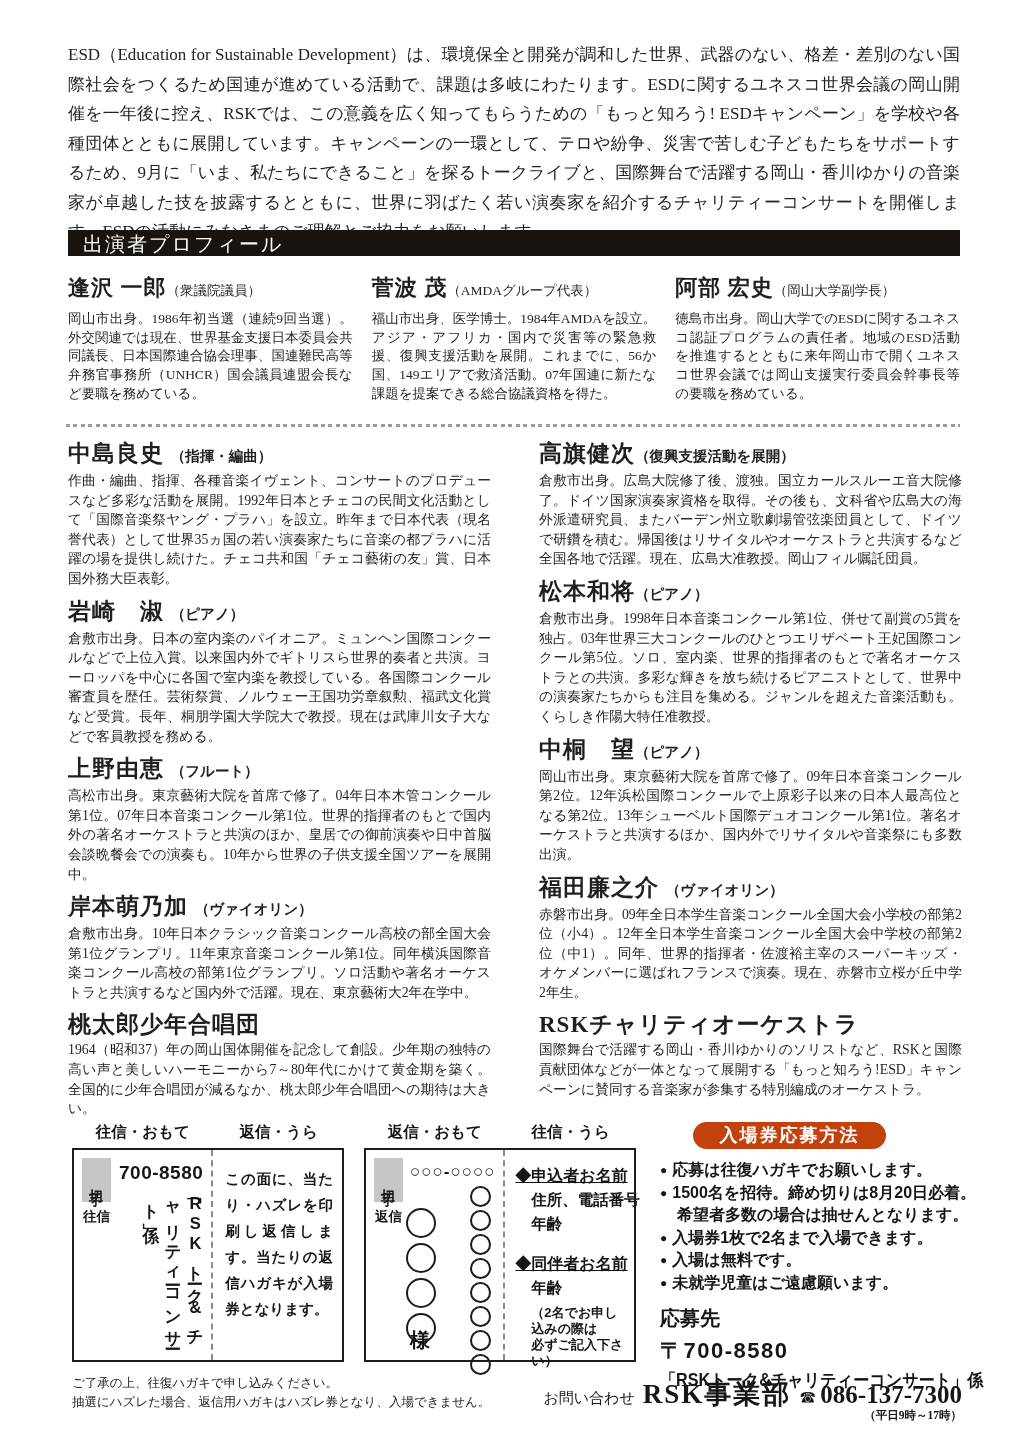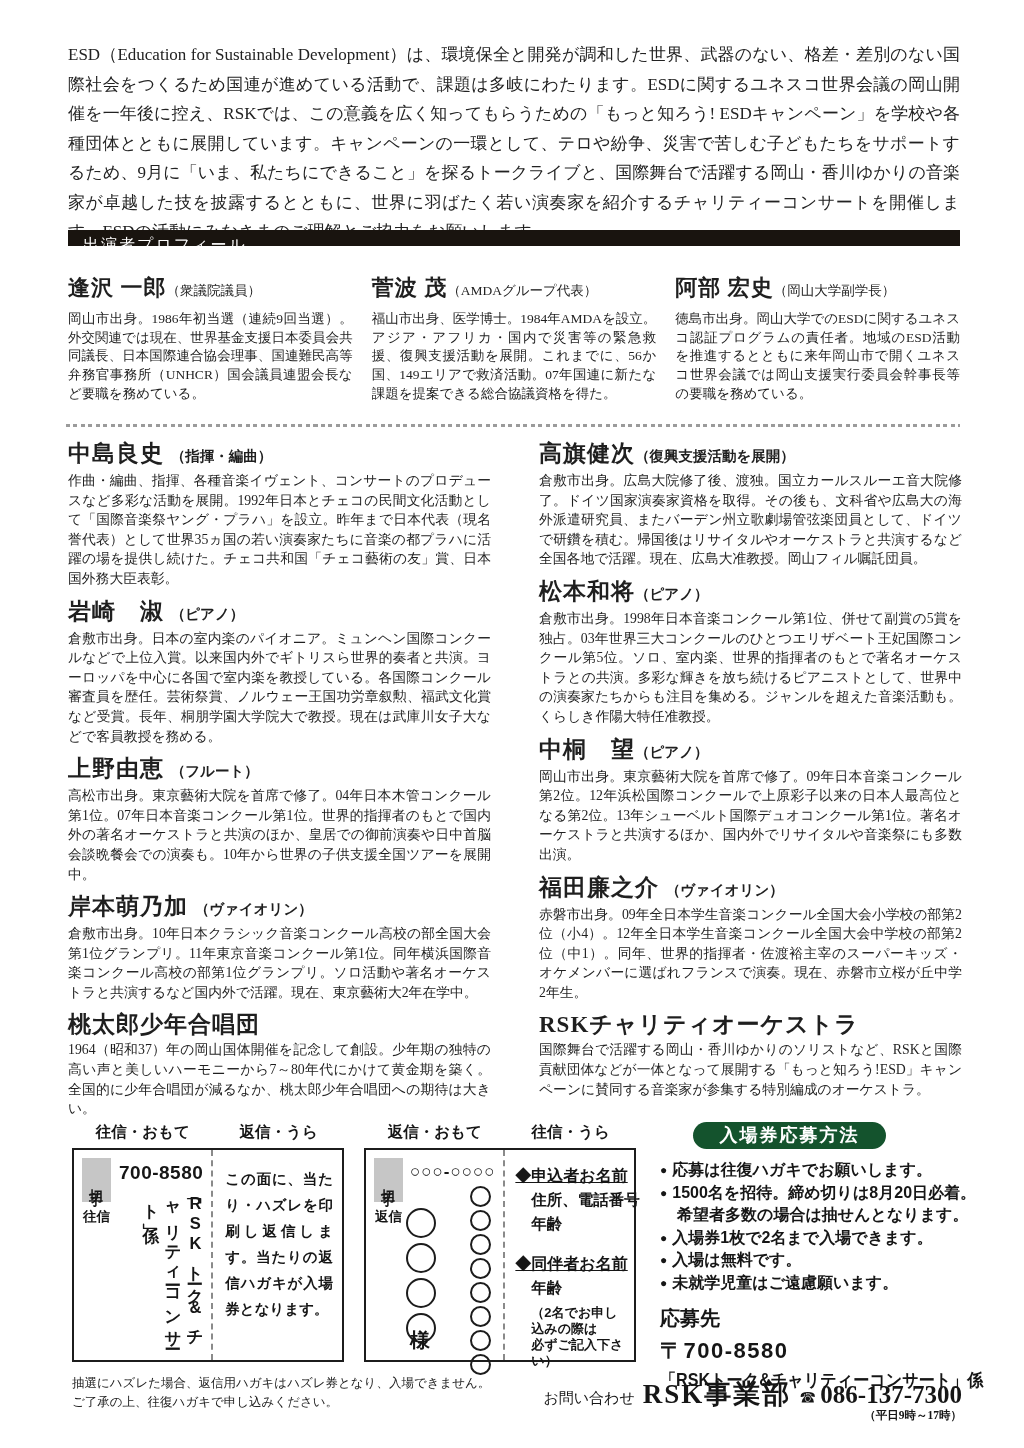--- a/index.html
+++ b/index.html
@@ -4,22 +4,22 @@
 <style>
   html,body{margin:0;padding:0;background:#ffffff;}
   .page{position:relative;width:1024px;height:1448px;background:#fff;color:#1f1f1f;overflow:hidden;
         font-family:"Liberation Serif",serif;}
 
   
   .intro{position:absolute;top:40px;left:68px;width:892px;
          font-size:17px;line-height:29.5px;text-align:justify;color:#222;}
 
   
-  .banner{position:absolute;top:230px;left:68px;width:892px;height:16px;box-sizing:border-box;
-          background:#19140f;color:#fff;font-size:16px;line-height:29px;padding-left:15px;letter-spacing:2px;}
+  .banner{position:absolute;top:230px;left:68px;width:892px;height:26px;box-sizing:border-box;
+          background:#19140f;color:#fff;font-size:20px;line-height:29px;padding-left:15px;letter-spacing:2px;}
 
   
   .guests{position:absolute;top:274px;left:68px;width:892px;display:flex;gap:19px;}
   .guest{flex:1;min-width:0;}
   .guest-name{font-size:22px;font-weight:bold;letter-spacing:1px;line-height:28px;margin-bottom:5px;white-space:nowrap;}
   .guest-role{font-size:13.5px;font-weight:normal;letter-spacing:0;}
   .guest-bio{font-size:13.5px;line-height:18.7px;text-align:justify;}
 
   
   .divider{position:absolute;top:424px;left:66px;width:894px;height:3px;
@@ -61,21 +61,21 @@
   .circ-sm i{width:17px;height:17px;border:2px solid #1c1c1c;border-radius:50%;}
   .sama{position:absolute;bottom:6px;left:44px;font-weight:bold;font-size:20px;}
   .form{padding:14px 6px 0 10px;}
   .form-title{font-weight:bold;font-size:16px;line-height:24px;white-space:nowrap;text-decoration:underline;}
   .form-line{font-weight:bold;font-size:15.5px;line-height:24px;padding-left:16px;white-space:nowrap;}
   .form-gap{height:16px;}
   .form-note{font-weight:bold;font-size:13px;line-height:16px;padding-left:16px;margin-top:5px;}
 
   
   .apply{position:absolute;top:0;left:592px;width:302px;}
-  .pill{width:193px;margin-left:33px;background:#14532d;color:#fff;border-radius:14px;
+  .pill{width:193px;margin-left:33px;background:#c2410c;color:#fff;border-radius:14px;
         text-align:center;font-weight:bold;font-size:18px;line-height:27px;letter-spacing:2px;}
   .bullets{margin-top:10px;}
   .b-item{display:flex;align-items:flex-start;font-weight:bold;font-size:16px;line-height:22.5px;white-space:nowrap;}
   .bdot{font-size:12px;line-height:22.5px;margin-right:5px;}
   .b-sub{font-weight:bold;font-size:16px;line-height:22.5px;padding-left:17px;white-space:nowrap;}
   .apply-to{margin-top:11px;font-size:20px;font-weight:bold;}
   .apply-postal{margin-top:4px;font-weight:bold;font-size:22px;letter-spacing:1.5px;}
   .apply-addr{font-weight:bold;font-size:17.5px;white-space:nowrap;transform:scaleX(0.92);transform-origin:left;margin-top:2px;}
 
   .fine-print{position:absolute;left:4px;top:252px;font-family:"Liberation Serif",serif;
@@ -252,22 +252,22 @@
             <span class="bdot">●</span>
             <span>未就学児童はご遠慮願います。</span>
           </div>
       </div>
       <div class="apply-to">応募先</div>
       <div class="apply-postal">〒700-8580</div>
       <div class="apply-addr">「RSKトーク&amp;チャリティーコンサート」係</div>
     </div>
 
     <div class="fine-print">
+      <div>ご了承の上、往復ハガキで申し込みください。</div>
       <div>抽選にハズレた場合、返信用ハガキはハズレ券となり、入場できません。</div>
-      <div>ご了承の上、往復ハガキで申し込みください。</div>
     </div>
 
     <div class="contact">
       <span class="contact-label">お問い合わせ</span>
       <span class="contact-name">RSK事業部</span>
       <span class="phone-wrap">
         <span class="phone-icon">☎</span>
         <span class="phone-block">
           <span class="phone-num">086-137-7300</span>
           <span class="contact-hours">（平日9時～17時）</span>

